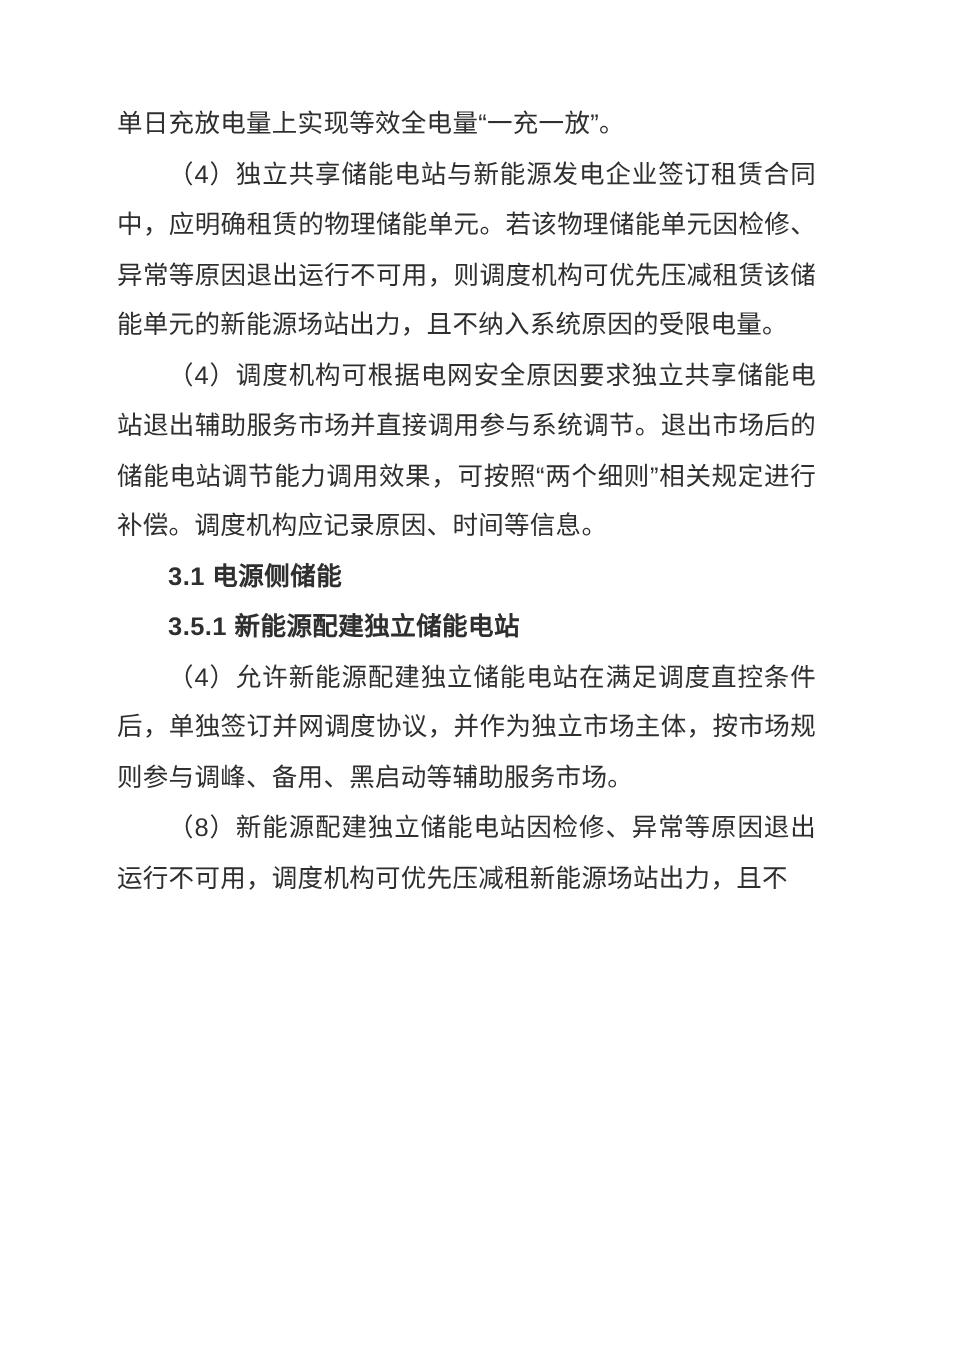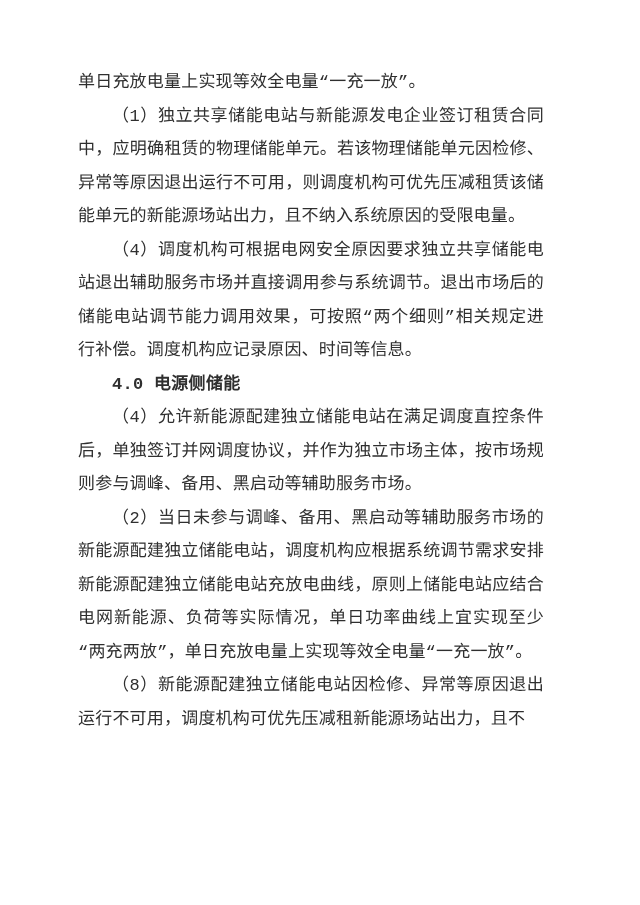--- a/index.html
+++ b/index.html
@@ -6,21 +6,21 @@
     margin: 0;
     padding: 0;
     background: #ffffff;
   }
   .page {
     position: relative;
     width: 640px;
     height: 905px;
     background: #ffffff;
     overflow: hidden;
-    font-family: Liberation Mono, monospace;
+    font-family: Liberation Sans, sans-serif;
     color: #2f2f2f;
   }
   .content {
     position: absolute;
     left: 78px;
     top: 66px;
     width: 466px;
   }
   .content p {
     margin: 0;
@@ -41,20 +41,20 @@
     text-align: left;
     letter-spacing: 0.3px;
   }
 </style>
 </head>
 <body>
 
 <div class="page">
   <div class="content">
     <p>单日充放电量上实现等效全电量“一充一放”。</p>
-    <p class="indent">（1）独立共享储能电站与新能源发电企业签订租赁合同中，应明确租赁的物理储能单元。若该物理储能单元因检修、异常等原因退出运行不可用，则调度机构可优先压减租赁该储能单元的新能源场站出力，且不纳入系统原因的受限电量。</p>
+    <p class="indent">（4）独立共享储能电站与新能源发电企业签订租赁合同中，应明确租赁的物理储能单元。若该物理储能单元因检修、异常等原因退出运行不可用，则调度机构可优先压减租赁该储能单元的新能源场站出力，且不纳入系统原因的受限电量。</p>
     <p class="indent">（4）调度机构可根据电网安全原因要求独立共享储能电站退出辅助服务市场并直接调用参与系统调节。退出市场后的储能电站调节能力调用效果，可按照“两个细则”相关规定进行补偿。调度机构应记录原因、时间等信息。</p>
-    <p class="heading">4.0 电源侧储能</p>
+    <p class="heading">3.1 电源侧储能</p>
+    <p class="heading">3.5.1 新能源配建独立储能电站</p>
     <p class="indent">（4）允许新能源配建独立储能电站在满足调度直控条件后，单独签订并网调度协议，并作为独立市场主体，按市场规则参与调峰、备用、黑启动等辅助服务市场。</p>
-    <p class="indent">（2）当日未参与调峰、备用、黑启动等辅助服务市场的新能源配建独立储能电站，调度机构应根据系统调节需求安排新能源配建独立储能电站充放电曲线，原则上储能电站应结合电网新能源、负荷等实际情况，单日功率曲线上宜实现至少“两充两放”，单日充放电量上实现等效全电量“一充一放”。</p>
     <p class="indent">（8）新能源配建独立储能电站因检修、异常等原因退出运行不可用，调度机构可优先压减租新能源场站出力，且不</p>
   </div>
 </div>
 
 </body></html>

